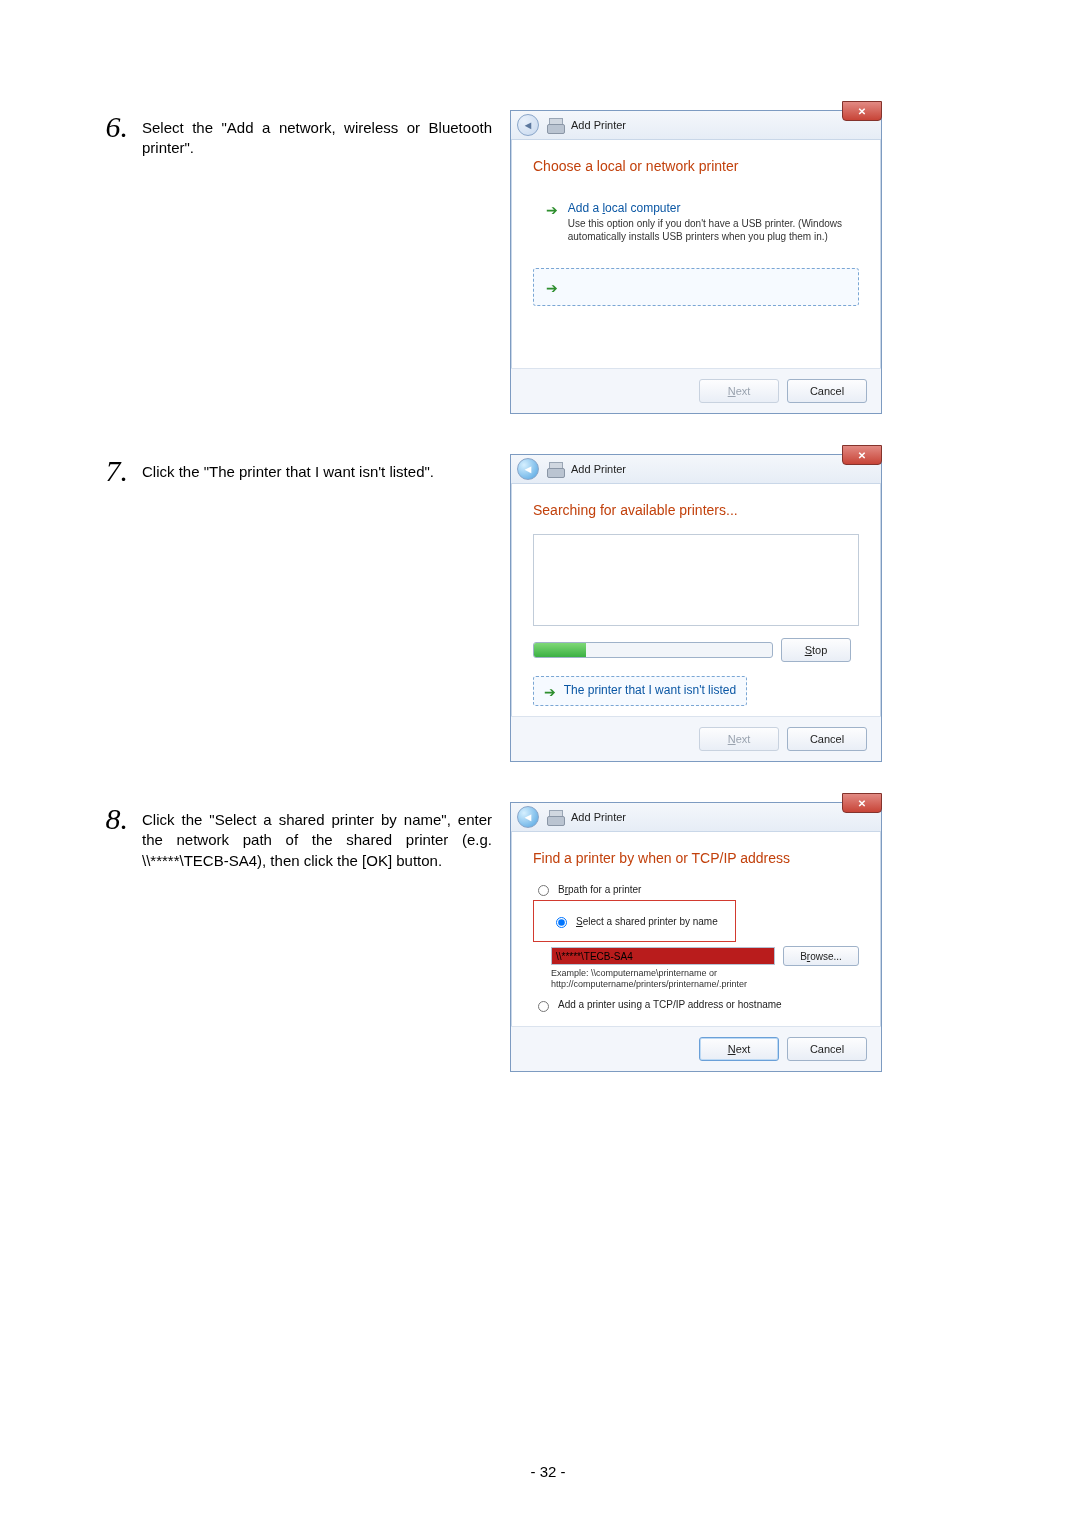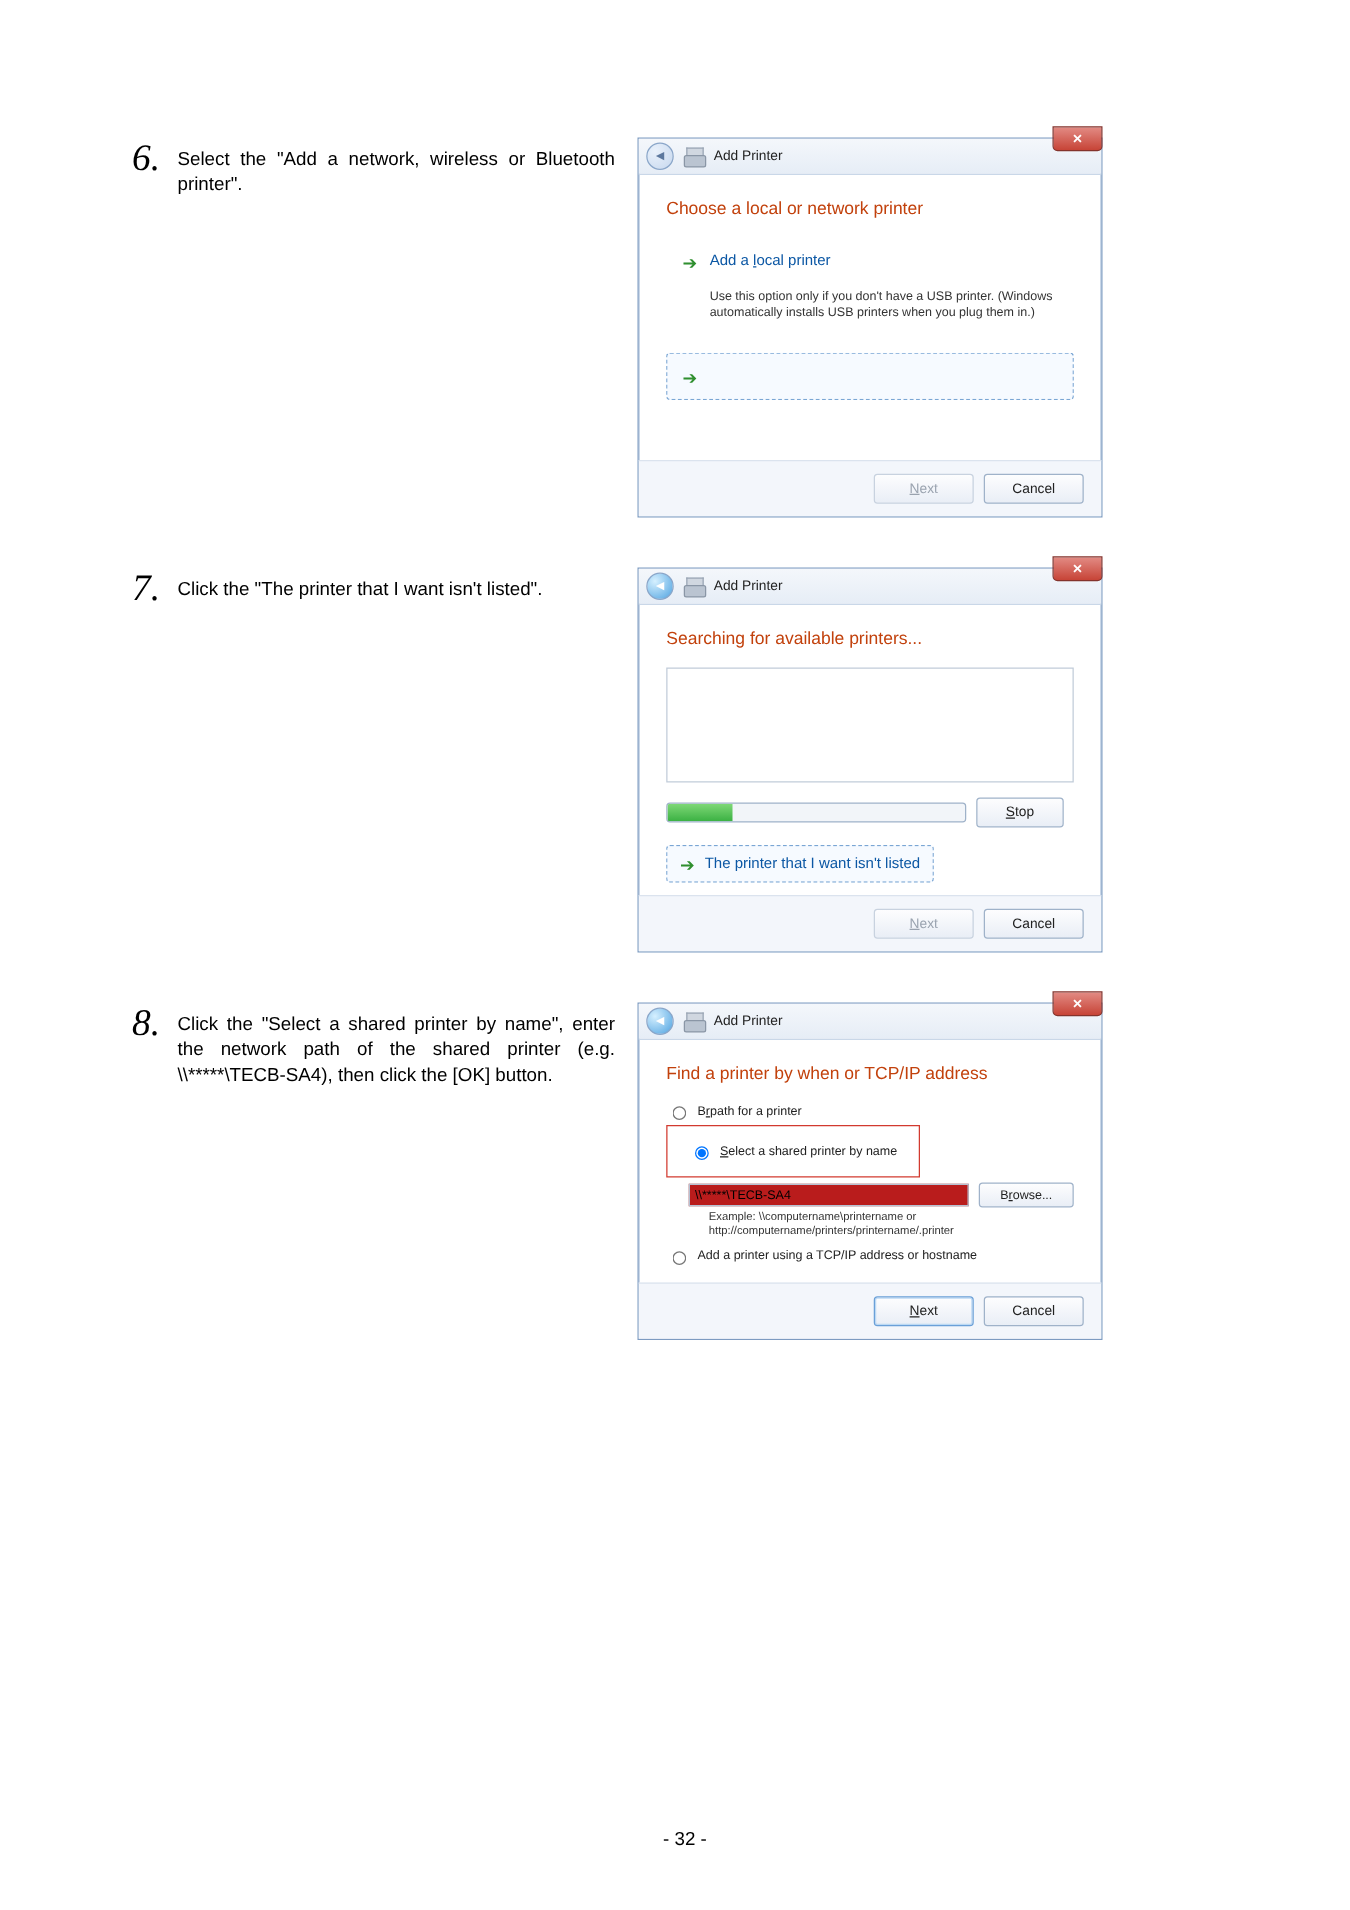--- a/index.html
+++ b/index.html
@@ -73,21 +73,21 @@
   .win-body { padding:18px 22px 10px 22px; min-height:200px; }
   .heading { color:#c2410c; font-size:14px; margin-bottom:16px; }
   .option {
     display:flex; gap:10px; padding:10px 12px; margin-bottom:14px;
     border:1px solid transparent; border-radius:3px;
   }
   .option.selected { border:1px dashed #7aa6d4; background:#f6faff; }
   .opt-arrow { color:#2f8f2f; font-size:14px; line-height:1; margin-top:2px; }
   .opt-title { color:#0b57a4; font-size:12px; }
   .opt-title .mn { text-decoration:underline; }
-  .opt-desc { color:#333; font-size:10px; line-height:1.3; margin-top:16px; }
+  .opt-desc { color:#333; font-size:10px; line-height:1.3; margin-top:2px; }
 
   .win-footer {
     border-top:1px solid #dbe3ee;
     background:#f3f6fb;
     padding:10px 14px; display:flex; justify-content:flex-end; gap:8px;
   }
   .btn {
     min-width:58px; height:22px;
     border:1px solid #9fb2c9;
     background:linear-gradient(#fdfdfe,#e9eef6);
@@ -121,21 +121,21 @@
   .radio-row { display:flex; align-items:center; gap:6px; font-size:10px; margin:4px 0; color:#222; }
   .radio-row input { width:11px; height:11px; }
   .radio-row .mn { text-decoration:underline; }
   .redbox { border:1.5px solid #d23a2f; padding:2px 6px; display:inline-block; }
   .path-row { display:flex; gap:8px; align-items:center; margin:4px 0 2px 18px; }
   .path-input {
     flex:1; border:1px solid #b5c2d3; height:16px; font-size:10px;
     padding:0 4px; background:#b91c1c;
     font-family:Arial,Helvetica,sans-serif;
   }
-  .example { font-size:9px; color:#333; margin:2px 0 8px 34px; line-height:1.2; }
+  .example { font-size:9px; color:#333; margin:2px 0 8px 18px; line-height:1.2; }
 
   .page-num {
     position:absolute; bottom:48px; left:0; right:0;
     text-align:center; font-size:15px; color:#000;padding-left:16px;
   }
 </style>
 </head>
 <body>
 
 <div class="page">
@@ -151,21 +151,21 @@
             <div class="nav-circle">◄</div>
             <div class="printer-ico"></div>
             <div class="title">Add Printer</div>
           </div>
           <div class="win-body">
             <div class="heading">Choose a local or network printer</div>
             <div class="option">
               <div class="opt-arrow">➔</div>
               <div>
                 <div class="opt-title">
-                  <span>Add a </span><span class="mn">l</span><span>ocal printer</span>
+                  <span>Add a </span><span class="mn">l</span><span>ocal computer</span>
                 </div>
                 <div class="opt-desc">Use this option only if you don't have a USB printer. (Windows automatically installs USB printers when you plug them in.)</div>
               </div>
             </div>
             <div class="option selected">
               <div class="opt-arrow">➔</div>
             </div>
           </div>
           <div class="win-footer">
             <div class="btn disabled">

